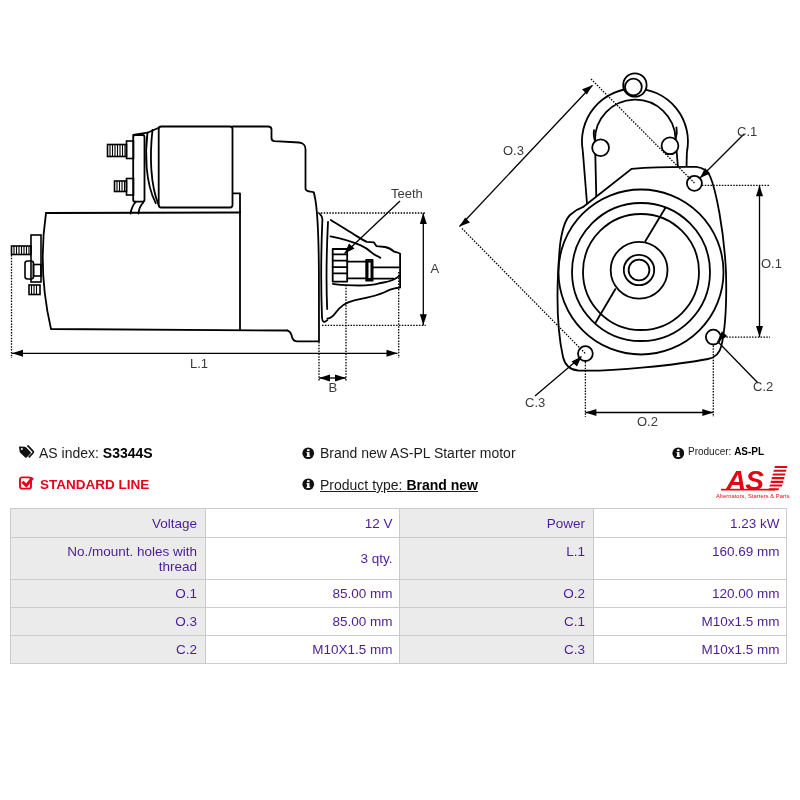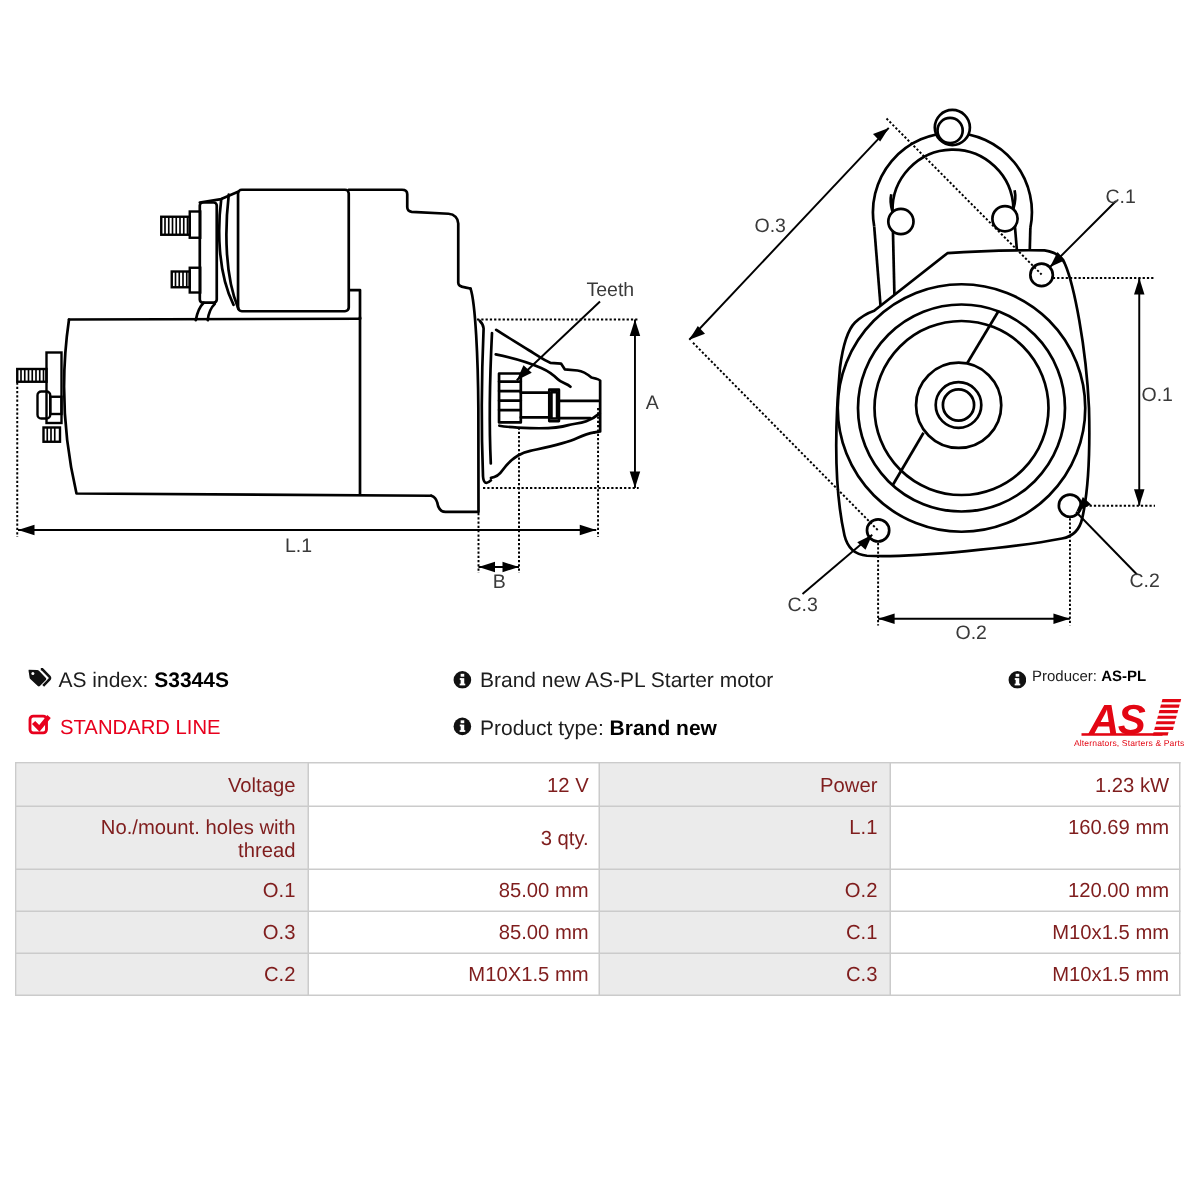--- a/index.html
+++ b/index.html
@@ -1,22 +1,22 @@
 <!DOCTYPE html>
 <html><head>
 <meta charset="utf-8">
 <style>
   html,body{margin:0;padding:0;background:#fff;width:800px;height:800px;overflow:hidden;}
   body{font-family:"Liberation Sans",sans-serif;position:relative;}
   #draw{position:absolute;left:0;top:0;}
   .inforow{position:absolute;font-size:14px;color:#1d1d1d;white-space:nowrap;}
   .inforow b{color:#000;}
-  .red{color:#e8001d;font-weight:normal;font-size:13.5px;}
+  .red{color:#e8001d;font-weight:bold;font-size:13.5px;}
   table{position:absolute;left:10px;top:508px;width:777px;border-collapse:collapse;table-layout:fixed;}
-  td{border:1px solid #cbcbcb;font-size:13.5px;color:#7f1d1d;text-align:right;vertical-align:middle;padding:0 8px 0 4px;}
+  td{border:1px solid #cbcbcb;font-size:13.5px;color:#4c1d95;text-align:right;vertical-align:middle;padding:0 8px 0 4px;}
   td.l{background:#ebebeb;}
   td.v{background:#fff;padding-right:6.5px;}
 </style>
 </head>
 <body>
 <svg id="draw" width="800" height="435" viewBox="0 0 800 435">
 
   <g fill="none" stroke="#000" stroke-width="1.8" stroke-linejoin="round" stroke-linecap="round">
 
     <path d="M46,213 Q37.5,271 51,329 L287.5,330.5"></path>
@@ -181,21 +181,21 @@
     <text x="525" y="407">C.3</text>
     <text x="637" y="426">O.2</text>
     <text x="753" y="391">C.2</text>
   </g>
 </svg>
 
 <div class="inforow" style="left:39px;top:445px;">AS index: <b>S3344S</b></div>
 <div class="inforow" style="left:320px;top:445px;">Brand new AS-PL Starter motor</div>
 <div class="inforow" style="left:688px;top:445.5px;font-size:10px;">Producer: <b>AS-PL</b></div>
 <div class="inforow red" style="left:40px;top:477px;">STANDARD LINE</div>
-<div class="inforow" style="left:320px;top:477px;">Product type: <b>Brand new</b></div>
+<div class="inforow" style="left:320px;top:477px;text-decoration:underline;">Product type: <b>Brand new</b></div>
 
 <svg style="position:absolute;left:18px;top:445px;" width="17" height="15" viewBox="0 0 17 15">
   <path d="M1.2,1.5 L6.8,1.7 Q7.5,1.7 8,2.2 L12.6,7 Q13.2,7.7 12.6,8.4 L8.6,12.4 Q7.9,13 7.2,12.4 L2.2,7.7 Q1.7,7.2 1.7,6.5 L1,2 Z" fill="#111"></path>
   <circle cx="3.9" cy="4" r="1" fill="#fff"></circle>
   <path d="M9.2,1.2 L10.2,1.2 L15.1,6.3 Q15.7,7 15.1,7.8 L10.8,12.3" fill="none" stroke="#111" stroke-width="1.7"></path>
 </svg>
 <svg style="position:absolute;left:17px;top:476px;" width="17" height="15" viewBox="0 0 17 15">
   <rect x="3" y="1.4" width="11" height="11.2" rx="2.2" fill="none" stroke="#e8001d" stroke-width="1.9"></rect>
   <path d="M5.4,5.7 L9.2,9.6 L15.7,1.7" fill="none" stroke="#e8001d" stroke-width="3"></path>
 </svg>

